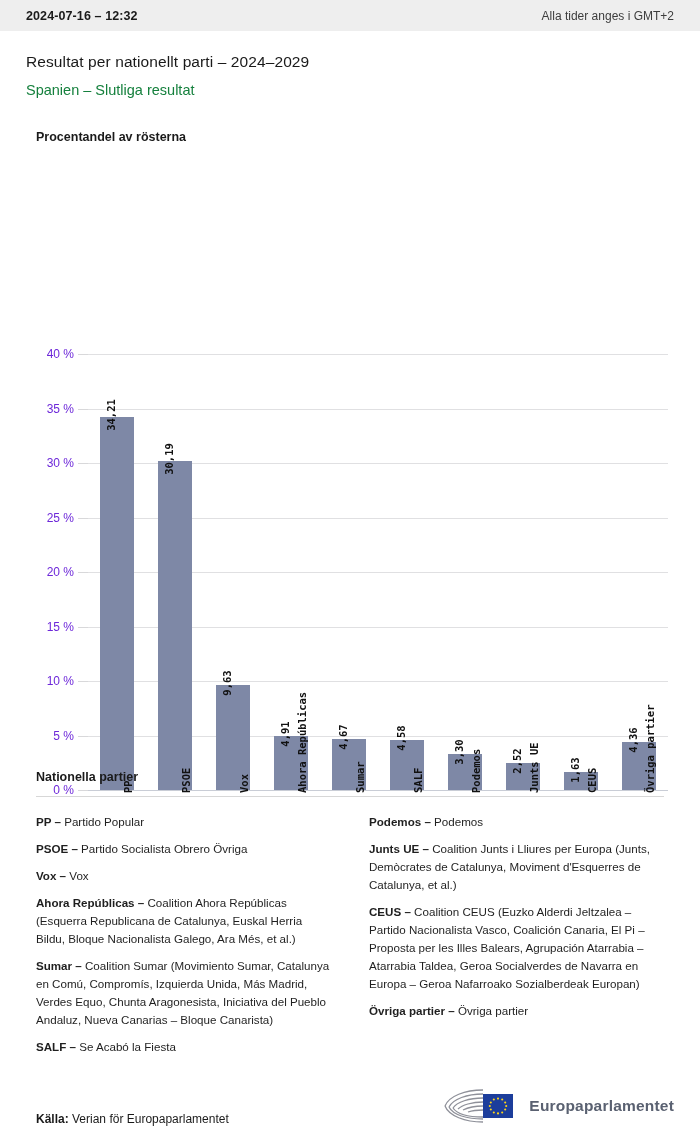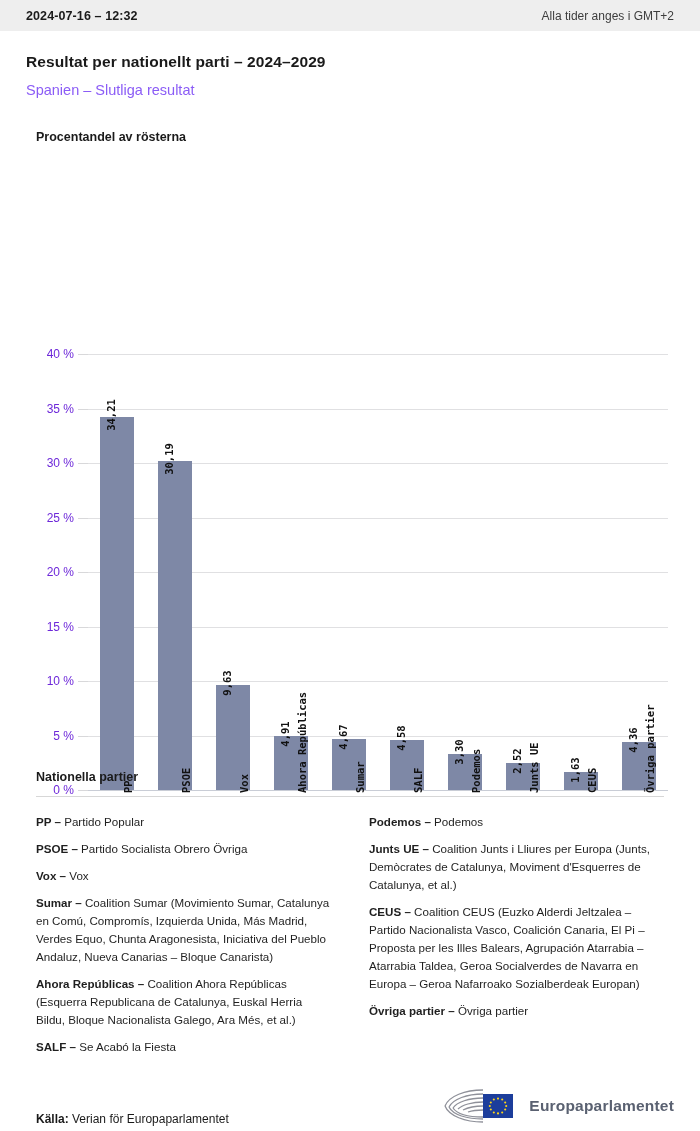--- a/index.html
+++ b/index.html
@@ -16,22 +16,22 @@
   .topbar {
     height: 31px; background: #eeeeee;
     display: flex; align-items: center; justify-content: space-between;
     padding: 0 26px;
   }
   .topbar-date { font-size: 12.5px; font-weight: bold; color:#1a1a1a; letter-spacing: .1px;}
   .topbar-tz { font-size: 12px; color:#3d3d3d; }
 
   
   .head-wrap { padding: 22px 26px 0 26px; }
-  .title { font-size: 15.5px; font-weight: bold; color:#1a1a1a; letter-spacing:.1px; }
-  .subtitle { font-size: 14.5px; color:#8b5cf6; margin-top: 11px; font-weight: 400;}
+  .title { font-size: 15.5px; font-weight: normal; color:#1a1a1a; letter-spacing:.1px; }
+  .subtitle { font-size: 14.5px; color:#15803d; margin-top: 11px; font-weight: 400;}
 
   
   .chart-label { font-size: 12.5px; font-weight: bold; color:#1a1a1a; margin: 32px 0 0 36px; }
 
   .chart {
     position: relative;
     margin: 0 0 0 0;
     width: 700px; height: 470px;
   }
   
@@ -206,22 +206,22 @@
   </div>
 
   <div class="legend">
     <div class="legend-title">Nationella partier</div>
     <div class="legend-rule"></div>
     <div class="legend-cols">
       <div class="legend-col" id="legend-left">
           <div class="legend-entry"><b>PP –</b><span> Partido Popular</span></div>
           <div class="legend-entry"><b>PSOE –</b><span> Partido Socialista Obrero Övriga</span></div>
           <div class="legend-entry"><b>Vox –</b><span> Vox</span></div>
+          <div class="legend-entry"><b>Ahora Repúblicas –</b><span> Coalition Ahora Repúblicas (Esquerra Republicana de Catalunya, Euskal Herria Bildu, Bloque Nacionalista Galego, Ara Més, et al.)</span></div>
           <div class="legend-entry"><b>Sumar –</b><span> Coalition Sumar (Movimiento Sumar, Catalunya en Comú, Compromís, Izquierda Unida, Más Madrid, Verdes Equo, Chunta Aragonesista, Iniciativa del Pueblo Andaluz, Nueva Canarias – Bloque Canarista)</span></div>
-          <div class="legend-entry"><b>Ahora Repúblicas –</b><span> Coalition Ahora Repúblicas (Esquerra Republicana de Catalunya, Euskal Herria Bildu, Bloque Nacionalista Galego, Ara Més, et al.)</span></div>
           <div class="legend-entry"><b>SALF –</b><span> Se Acabó la Fiesta</span></div>
         </div>
       <div class="legend-col" id="legend-right">
           <div class="legend-entry"><b>Podemos –</b><span> Podemos</span></div>
           <div class="legend-entry"><b>Junts UE –</b><span> Coalition Junts i Lliures per Europa (Junts, Demòcrates de Catalunya, Moviment d'Esquerres de Catalunya, et al.)</span></div>
           <div class="legend-entry"><b>CEUS –</b><span> Coalition CEUS (Euzko Alderdi Jeltzalea – Partido Nacionalista Vasco, Coalición Canaria, El Pi – Proposta per les Illes Balears, Agrupación Atarrabia – Atarrabia Taldea, Geroa Socialverdes de Navarra en Europa – Geroa Nafarroako Sozialberdeak Europan)</span></div>
           <div class="legend-entry"><b>Övriga partier –</b><span> Övriga partier</span></div>
         </div>
     </div>
   </div>

